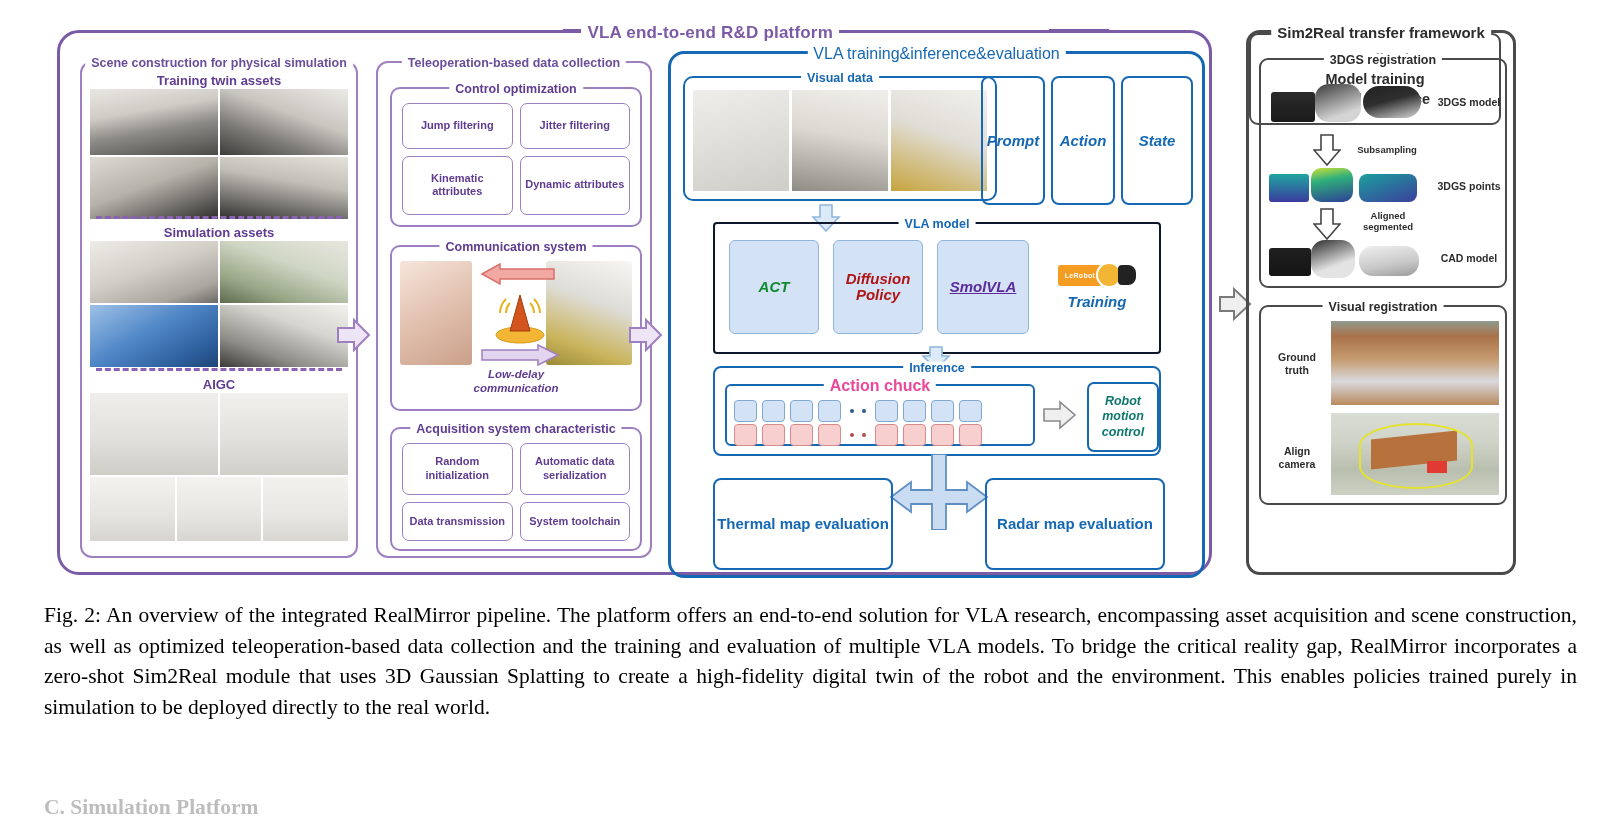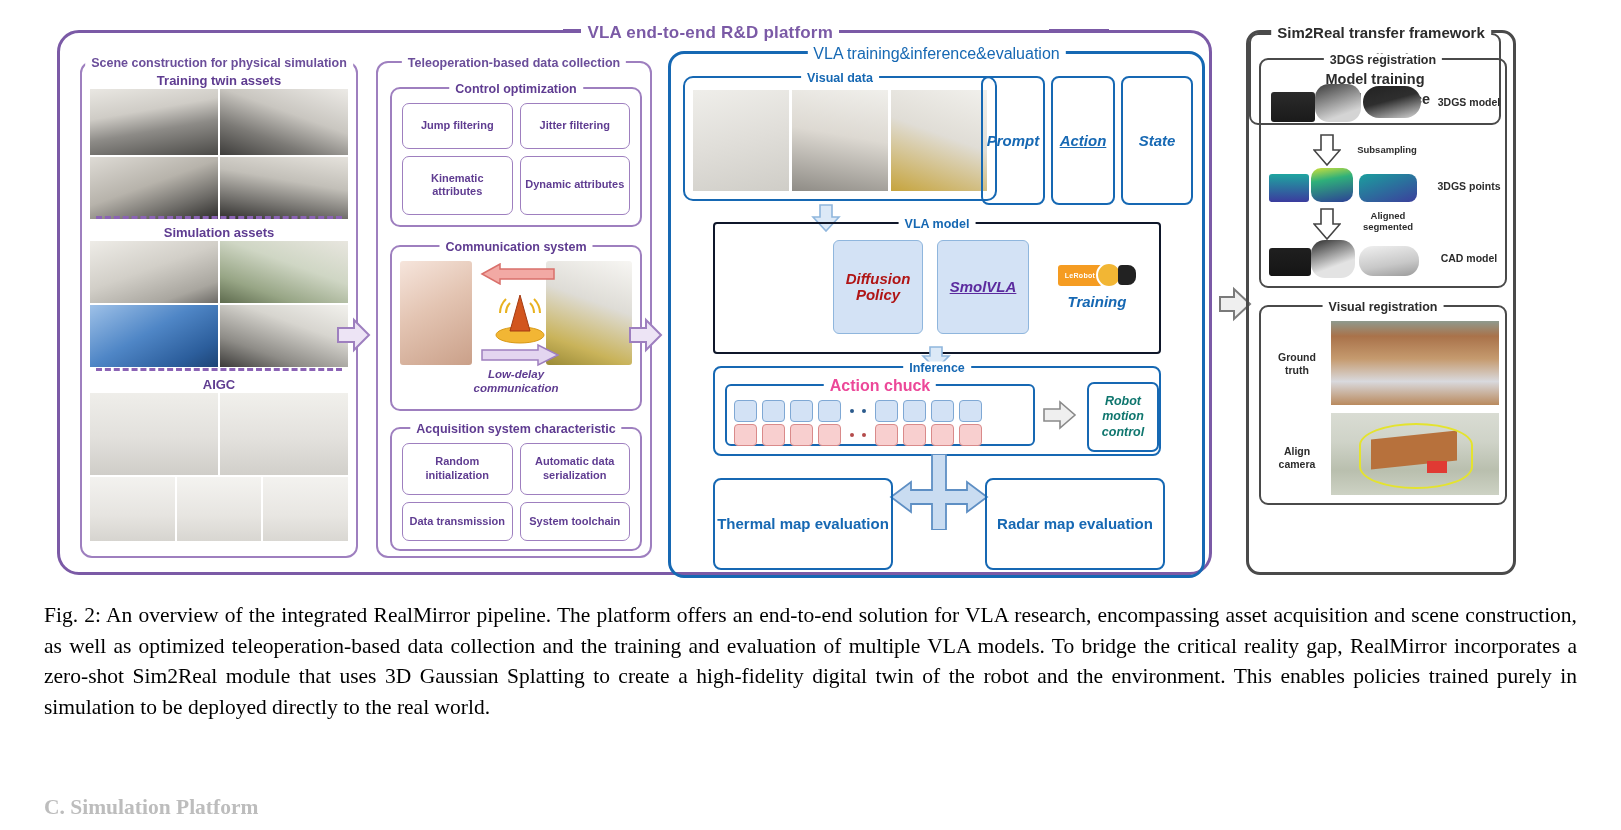--- a/index.html
+++ b/index.html
@@ -231,29 +231,30 @@
     <div class="grp" id="visual">
       <div class="grp-title">Visual data</div>
       <div style="position:absolute;inset:12px 8px 8px 8px;display:flex;gap:3px;">
         <div class="ph" style="flex:1;background:linear-gradient(165deg,#efeeea 0%,#e0ded9 50%,#cfcdc7 100%);"></div>
         <div class="ph" style="flex:1;background:linear-gradient(190deg,#f0efeb 0%,#ddd9d2 45%,#8f8c86 100%);"></div>
         <div class="ph" style="flex:1;background:linear-gradient(200deg,#f1f0ec 0%,#e0ddd6 45%,#c6a43d 100%);"></div>
       </div>
     </div>
 
     <div class="pas" style="left:310px;width:60px;">Prompt</div>
-    <div class="pas" style="left:380px;width:60px;text-decoration:underline;">Action</div>
+    <div class="pas" style="left:380px;width:60px;">Action</div>
     <div class="pas" style="left:450px;width:68px;">State</div>
 
     <svg style="position:absolute;left:140px;top:150px;" width="30" height="28" viewBox="0 0 30 28">
       <polygon points="9,1 21,1 21,13 28,13 15,27 2,13 9,13" fill="#DCE9F7" stroke="#8FB6DD" stroke-width="1.6"></polygon>
     </svg>
 
     <div class="grp" id="vlamodel">
       <div class="grp-title">VLA model</div>
+      <div class="mcard" style="left:14px;width:88px;color:#0E8A2E;">ACT</div>
       <div class="mcard" style="left:118px;width:88px;color:#B01515;">Diffusion Policy</div>
       <div class="mcard" style="left:222px;width:90px;color:#5B2A9E;text-decoration:underline;">SmolVLA</div>
 
       <div style="position:absolute;left:330px;top:20px;width:104px;height:84px;
                   display:flex;flex-direction:column;align-items:center;justify-content:center;">
         <div style="display:flex;align-items:center;">
           <div style="background:#F59C22;color:#fff;font-size:7px;font-weight:bold;
                       padding:7px 7px;border-radius:3px;letter-spacing:.3px;">LeRobot</div>
           <div style="width:22px;height:22px;border-radius:50%;background:#F2B634;margin-left:-6px;
                       border:2px solid #fff;"></div>

